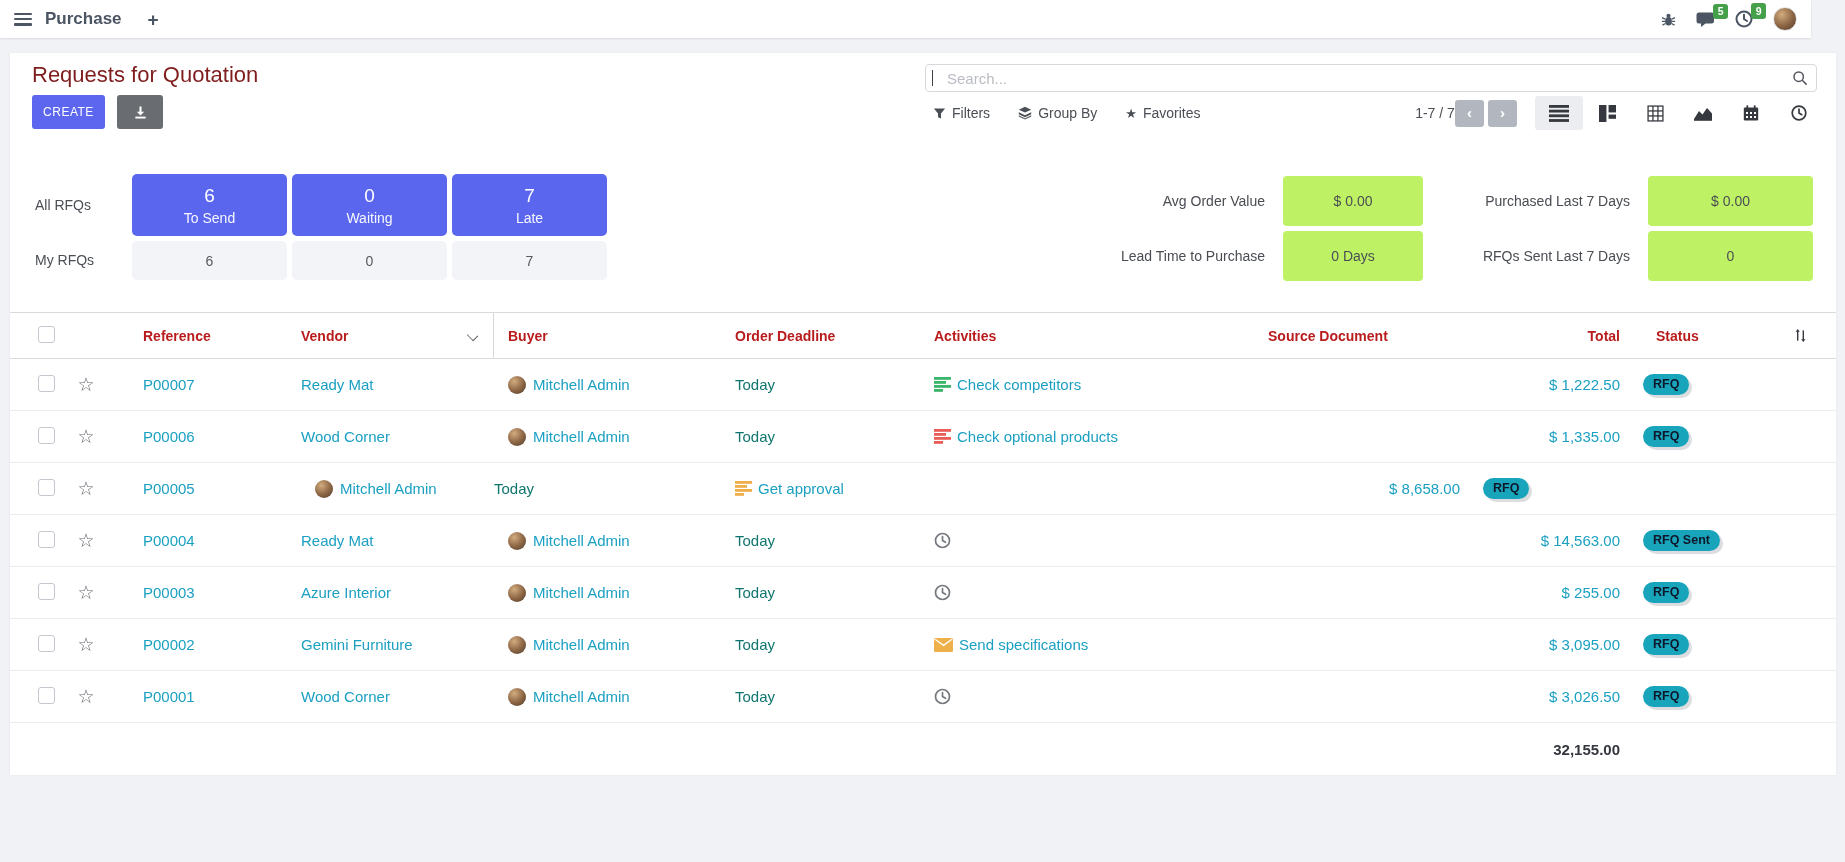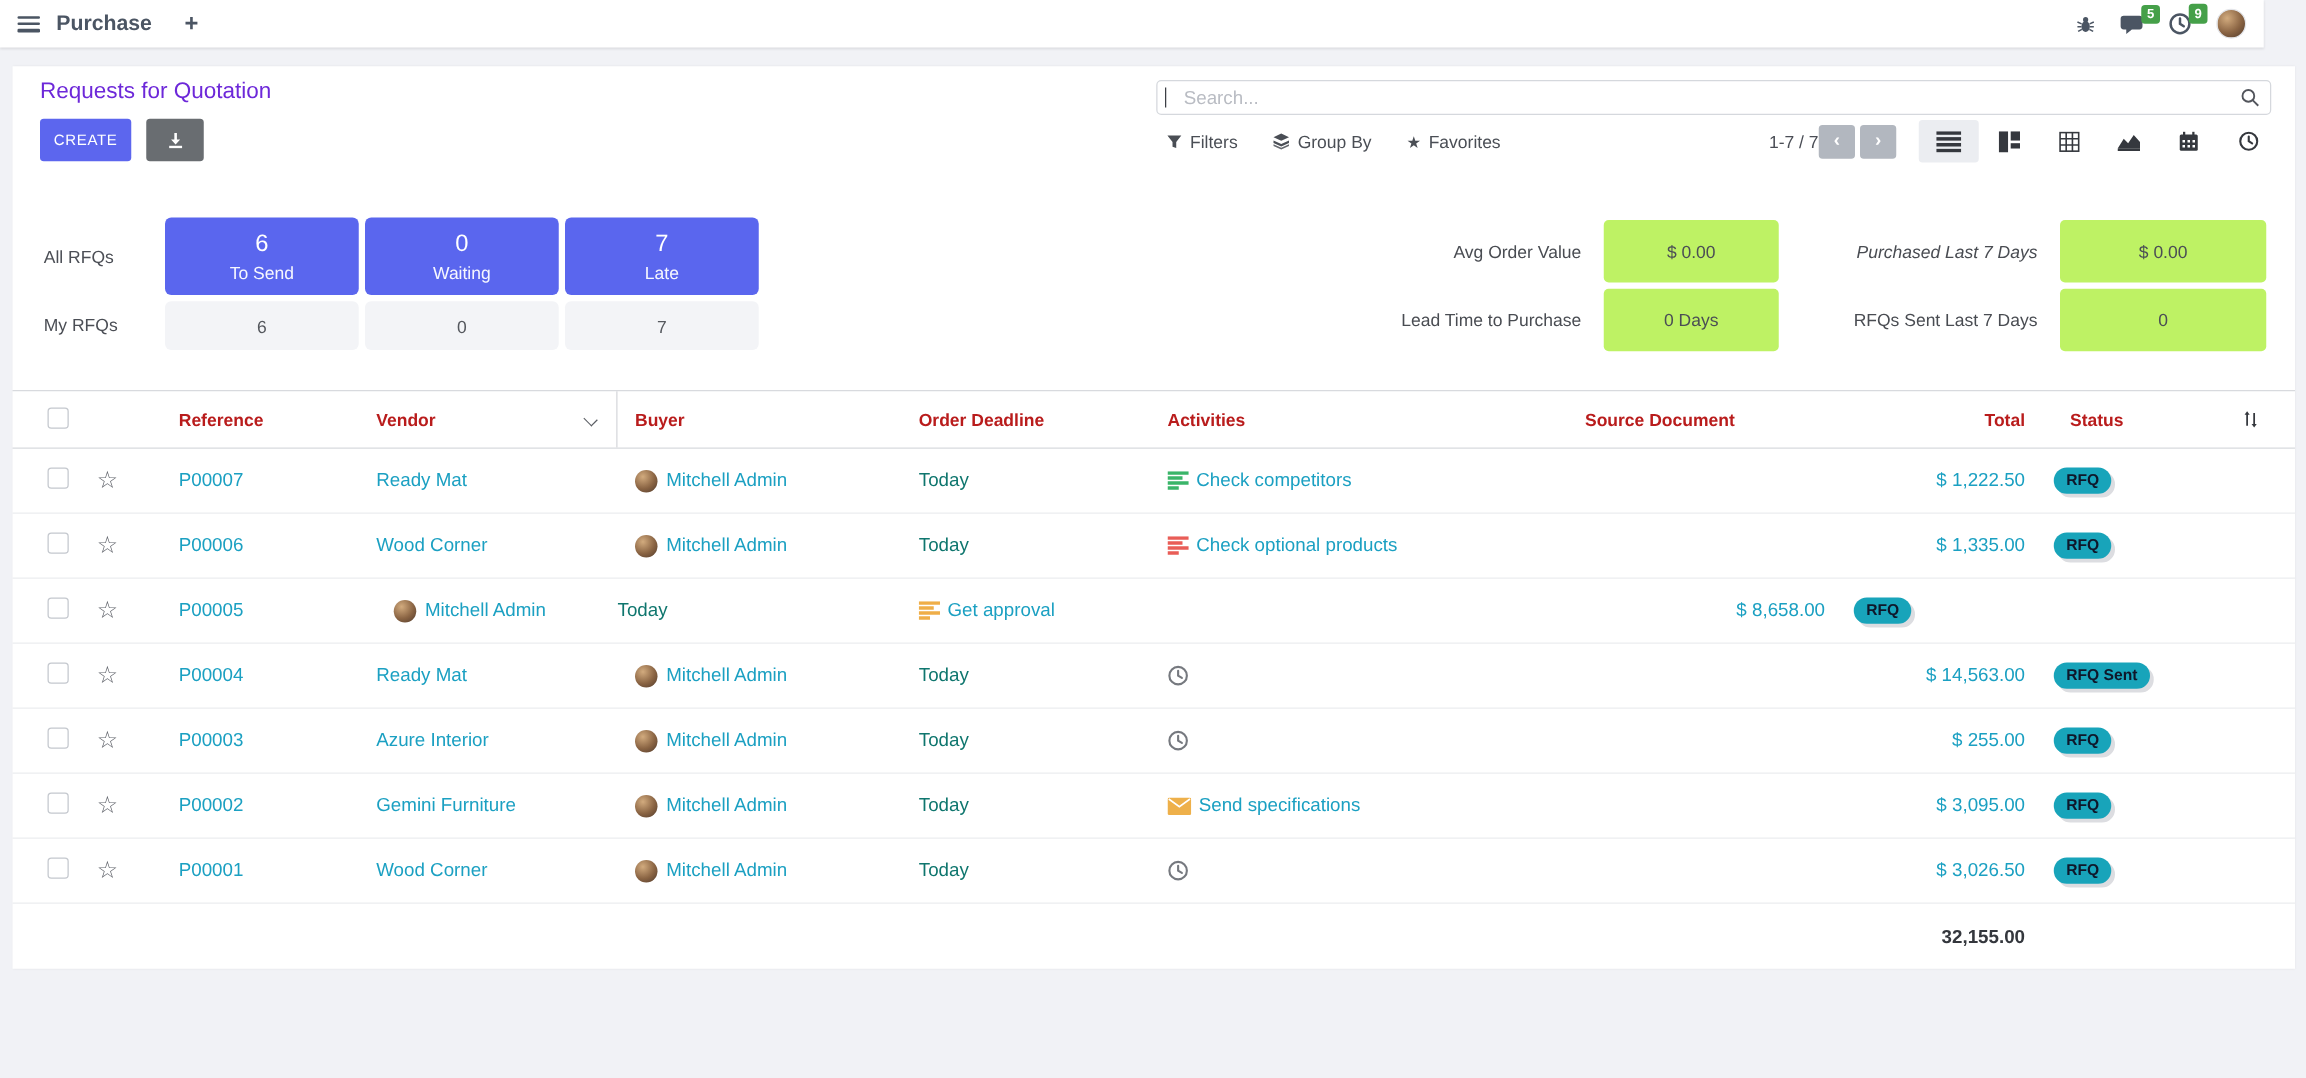--- a/index.html
+++ b/index.html
@@ -14,21 +14,21 @@
   .plus-icon{margin-left:26px;font-size:19px;font-weight:600;color:#4b5563;line-height:1;}
   .nav-right{margin-left:auto;display:flex;align-items:center;gap:20px;}
   .nav-ic{position:relative;display:flex;align-items:center;}
   .nav-badge{position:absolute;top:-7px;right:-13px;background:#45a049;color:#fff;
     font-size:10.5px;font-weight:600;padding:1.5px 4.5px;border-radius:3px;line-height:1.2;}
   .avatar{width:22px;height:22px;border-radius:50%;
     background:radial-gradient(circle at 35% 30%,#d2ab7e,#8a6443 55%,#4e382a);border:1px solid #e3e5e9;}
   
   .panel{position:absolute;left:10px;top:53px;width:1826px;height:722px;background:#fff;
     box-shadow:0 0 2px rgba(0,0,0,.06);}
-  .page-title{position:absolute;left:22px;top:9px;font-size:18px;color:#6d28d9;}
+  .page-title{position:absolute;left:22px;top:9px;font-size:22px;color:#7f1d1d;}
   .btn{display:flex;align-items:center;justify-content:center;border:none;border-radius:3px;
     cursor:pointer;box-sizing:border-box;}
   .btn-create{position:absolute;left:22px;top:42px;width:73px;height:34px;background:#5c66ee;
     color:#fff;font-size:12px;letter-spacing:.5px;font-family:"Liberation Sans",sans-serif;}
   .btn-export{position:absolute;left:107px;top:42px;width:46px;height:34px;background:#696d71;}
   
   .search-box{position:absolute;left:915px;top:11px;width:892px;height:28px;border:1px solid #d5d8dd;
     border-radius:4px;box-sizing:border-box;background:#fff;display:flex;align-items:center;}
   .search-box input{border:none;outline:none;flex:1;margin-left:19px;font-size:15px;color:#4a4d53;
     font-family:"Liberation Sans",sans-serif;background:transparent;}
@@ -283,21 +283,21 @@
       <div class="kpi-sub">Late</div>
   </div>
   <div class="kpi-card kpi-gray" style="left:122px;">6</div>
   <div class="kpi-card kpi-gray" style="left:282px;">0</div>
   <div class="kpi-card kpi-gray" style="left:442px;">7</div>
 
   <div class="stat-label" style="left:1015px;top:123px;">Avg Order Value</div>
   <div class="stat-box" style="left:1273px;top:123px;width:140px;">$ 0.00</div>
   <div class="stat-label" style="left:1015px;top:178px;">Lead Time to Purchase</div>
   <div class="stat-box" style="left:1273px;top:178px;width:140px;">0 Days</div>
-  <div class="stat-label" style="left:1380px;top:123px;font-style:italic;">Purchased Last 7 Days</div>
+  <div class="stat-label" style="left:1380px;top:123px;">Purchased Last 7 Days</div>
   <div class="stat-box" style="left:1638px;top:123px;width:165px;">$ 0.00</div>
   <div class="stat-label" style="left:1380px;top:178px;">RFQs Sent Last 7 Days</div>
   <div class="stat-box" style="left:1638px;top:178px;width:165px;">0</div>
 
   <div class="table">
     <div class="grid-row thead">
       <div><span class="cb"></span></div>
       <div></div>
       <div class="cell-ref">Reference</div>
       <div class="cell-vendor">

